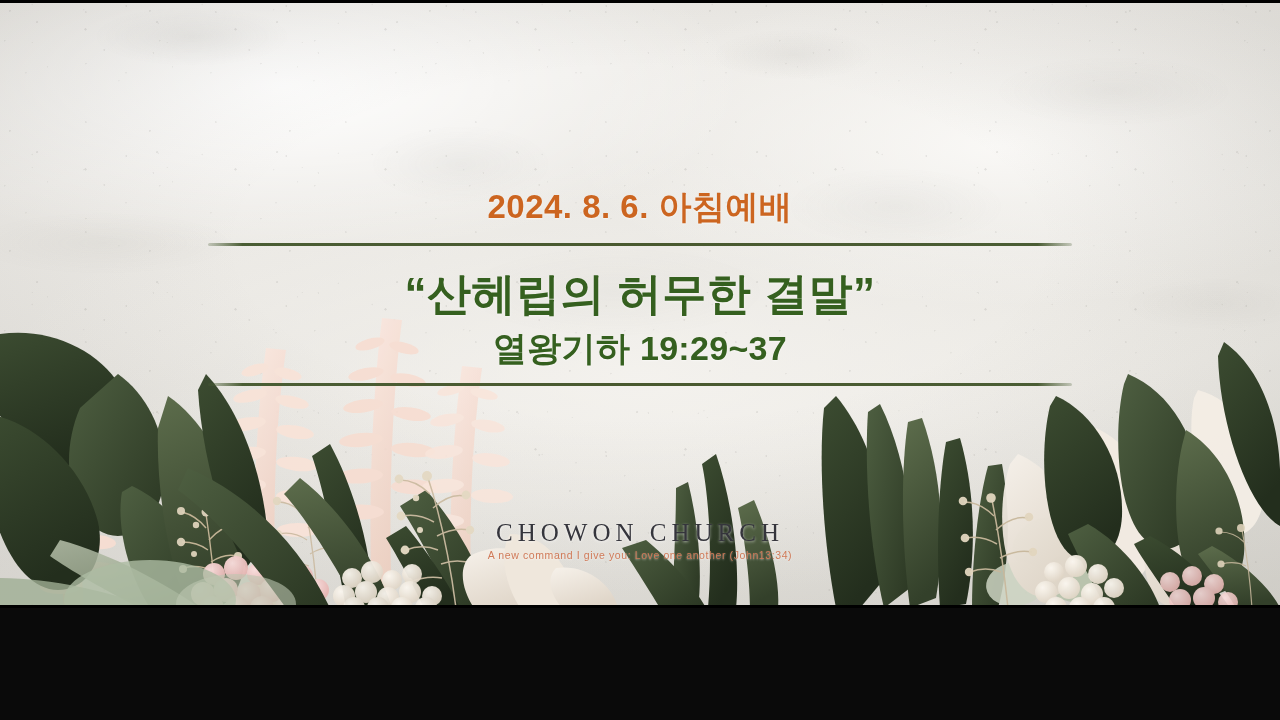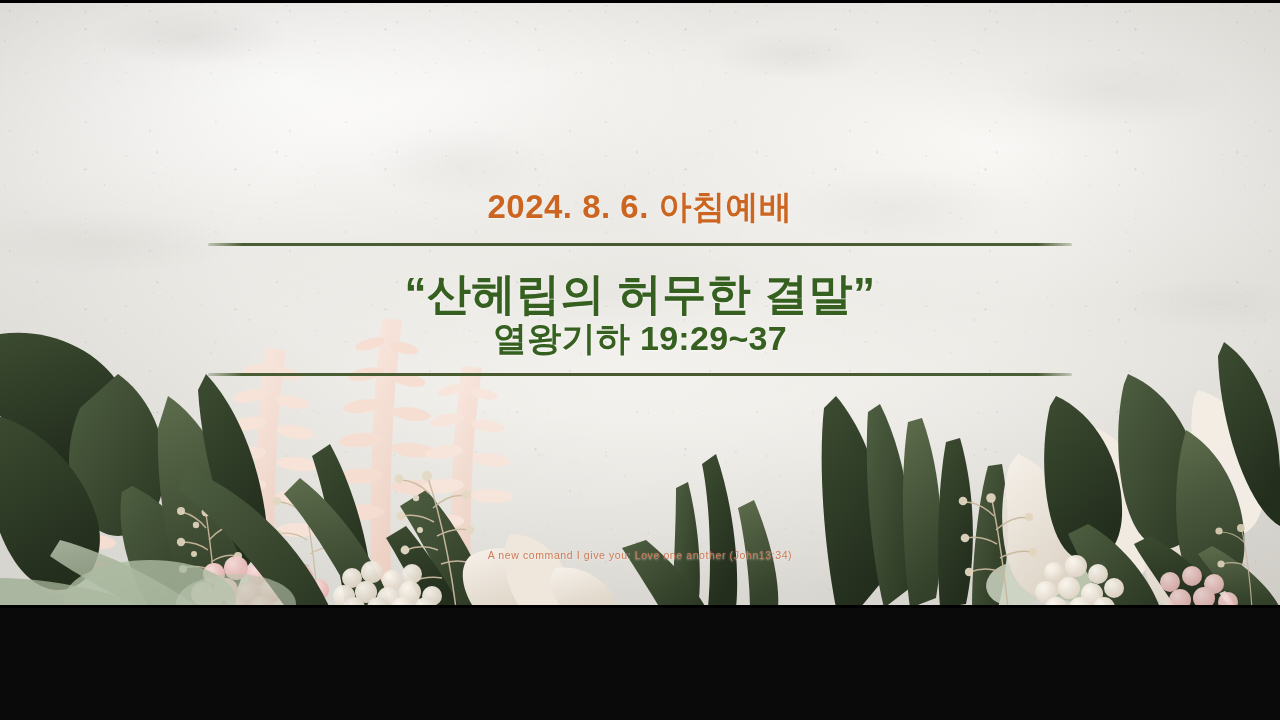--- a/index.html
+++ b/index.html
@@ -97,21 +97,21 @@
     margin-top:23px;
     font-size:44px;
     font-weight:700;
     letter-spacing:.5px;
     color:#35601f;
     line-height:1.12;
     text-shadow:0 1px 3px rgba(255,255,255,.5);
     white-space:nowrap;
   }
   .scripture {
-    margin-top:0;
+    margin-top:10px;
     font-size:34px;
     font-weight:700;
     letter-spacing:.3px;
     color:#35601f;
     line-height:1.2;
     text-shadow:0 1px 2px rgba(255,255,255,.5);
   }
 
   
   .floral { position:absolute; left:0; right:0; bottom:0; height:330px; z-index:10; }
@@ -124,21 +124,21 @@
   }
   .logo-name {
     font-family:"Liberation Serif", serif;
     font-size:25px;
     letter-spacing:5px;
     color:#35353c;
     line-height:1;
     text-shadow:0 1px 3px rgba(255,255,255,.65);
   }
   .logo-tagline {
-    margin-top:17px;
+    margin-top:5px;
     font-size:10.5px;
     letter-spacing:.6px;
     color:#d07a58;
     line-height:1;
     text-shadow:0 1px 2px rgba(255,255,255,.5);
   }
 
   
   .edge-top, .edge-bottom {
     position:absolute; left:0; right:0; height:3px;
@@ -465,18 +465,19 @@
     <div class="rule"></div>
 
     <div class="sermon-title">“산헤립의 허무한 결말”</div>
 
     <div class="scripture">열왕기하 19:29~37</div>
 
     <div class="rule bottom"></div>
   </div>
 
   <div class="logo">
+    <div class="logo-name">CHOWON CHURCH</div>
     <div class="logo-tagline">A new command I give you: Love one another (John13:34)</div>
   </div>
 
   <div class="edge-top"></div>
   <div class="edge-bottom"></div>
 </div>
 
 </body></html>

